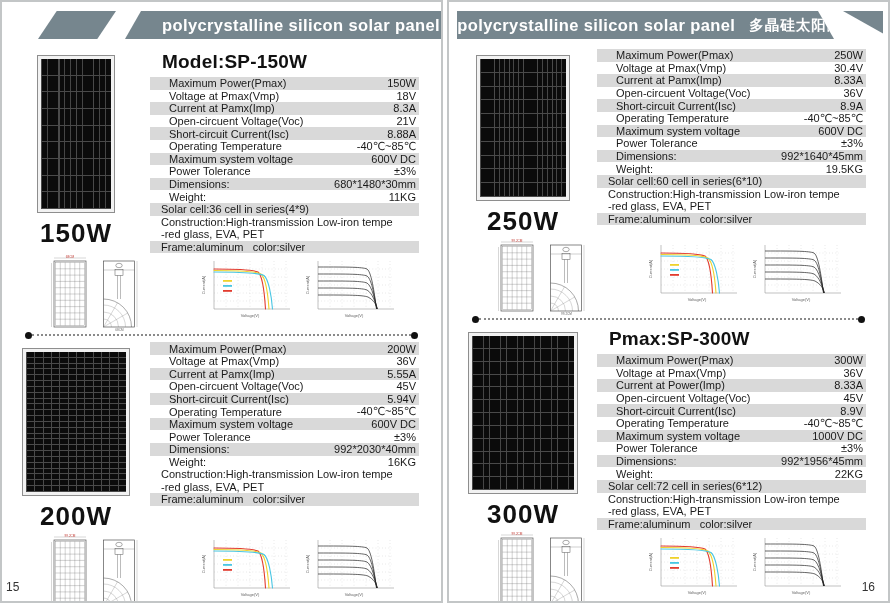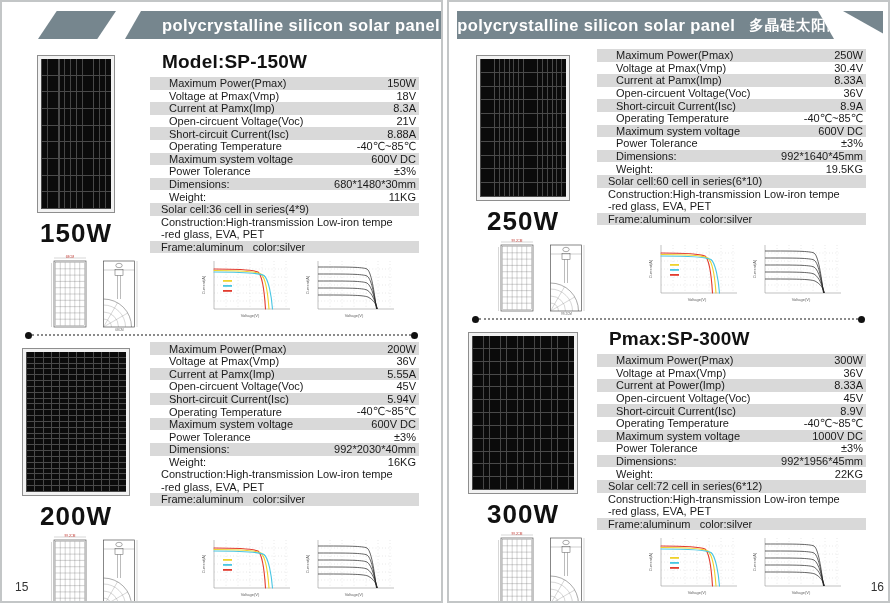--- a/index.html
+++ b/index.html
@@ -58,22 +58,22 @@
 
   
   .separator { position:relative; margin:3px 30px 4px 30px; border-top:2px dotted #8a8a8a; height:0; }
   .separator::before, .separator::after {
     content:""; position:absolute; top:-4.5px; width:7px; height:7px; border-radius:50%; background:#111;
   }
   .separator::before { left:-7px; }
   .separator::after { right:-7px; }
 
   .page-number { position:absolute; bottom:7px; font-size:12px; color:#333; }
-  .page--left .page-number { left:13px; }
-  .page--right .page-number { right:4px; }
+  .page--left .page-number { left:4px; }
+  .page--right .page-number { right:13px; }
 </style>
 </head>
 <body>
 
 <div class="book">
 
   <section class="page page--left">
     <header class="banner">
       <div class="banner-lead"></div>
       <div class="banner-bar">

